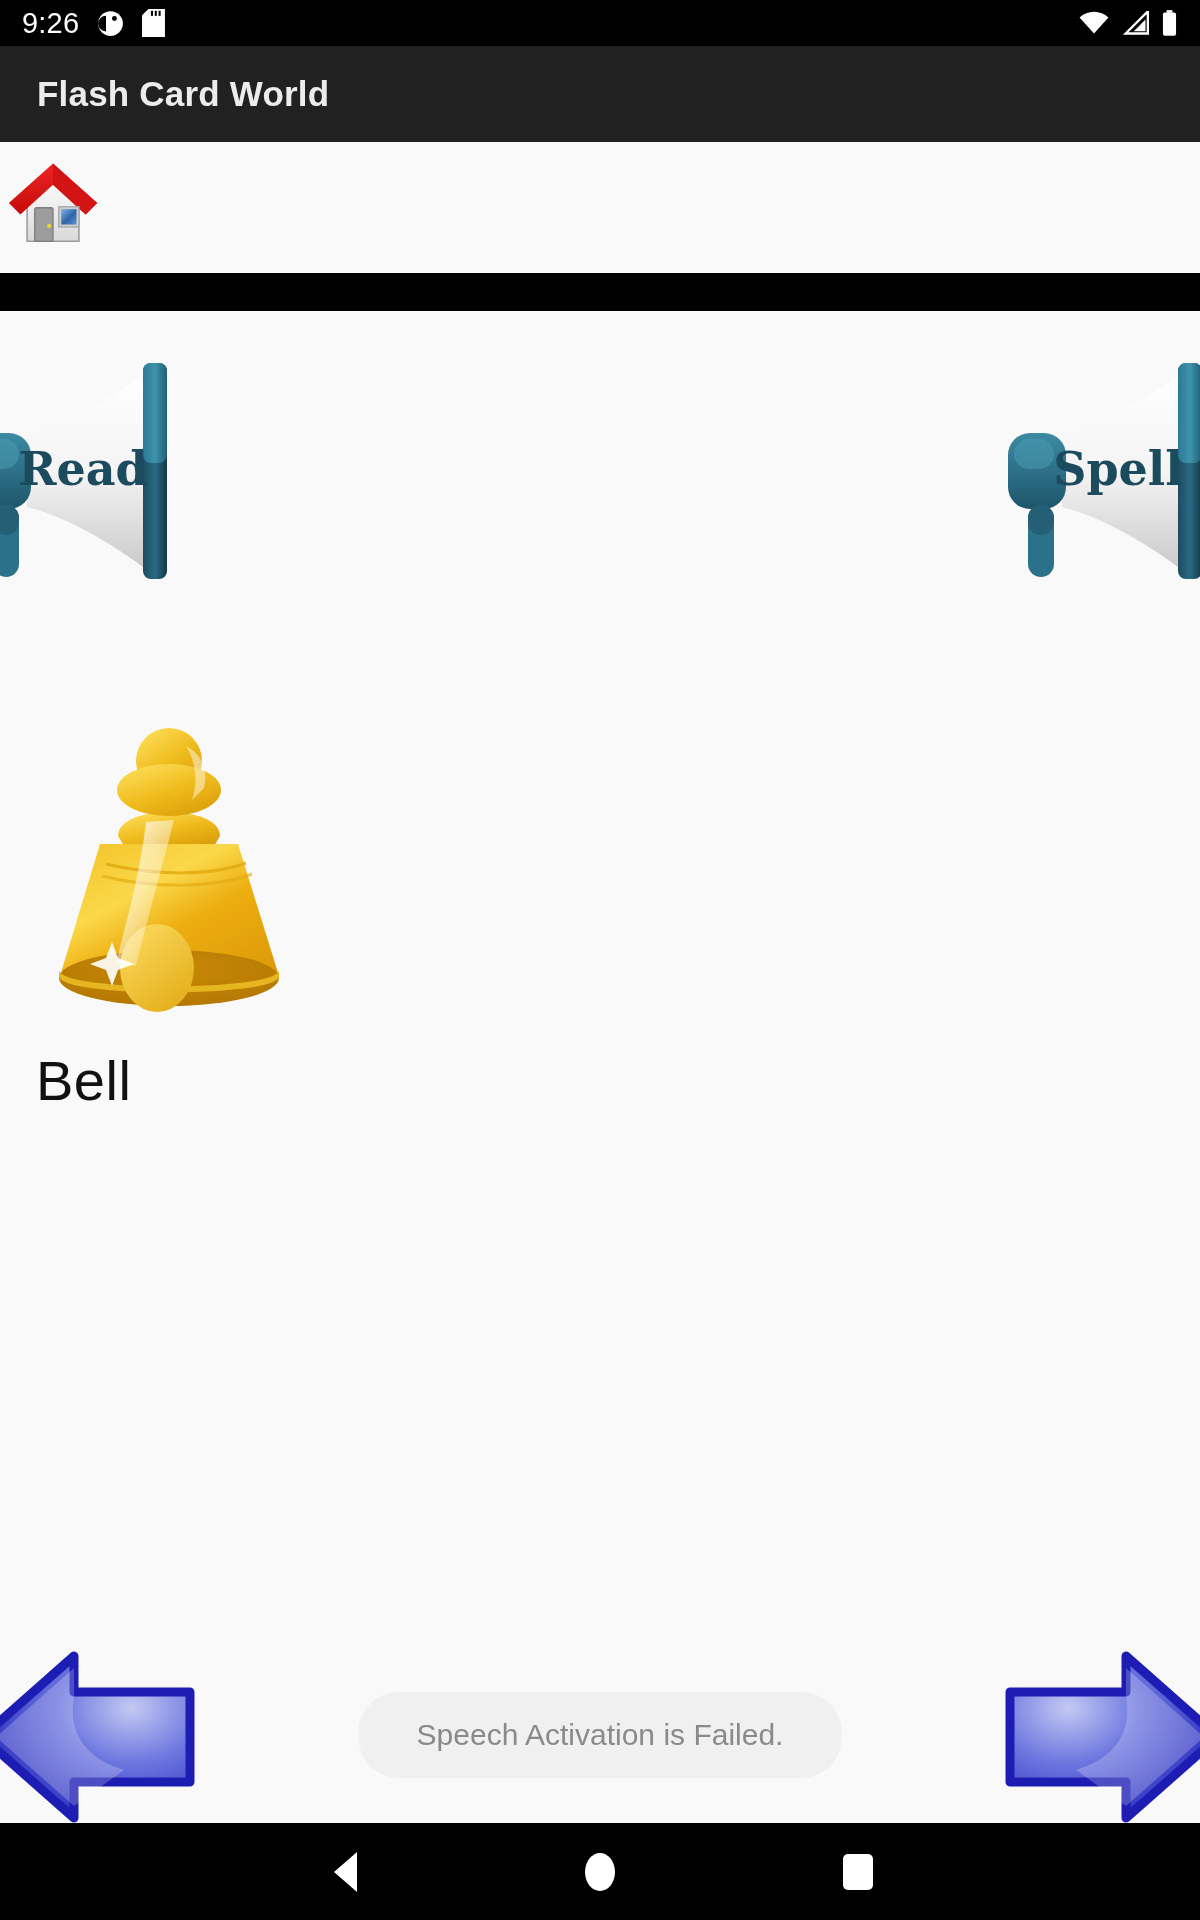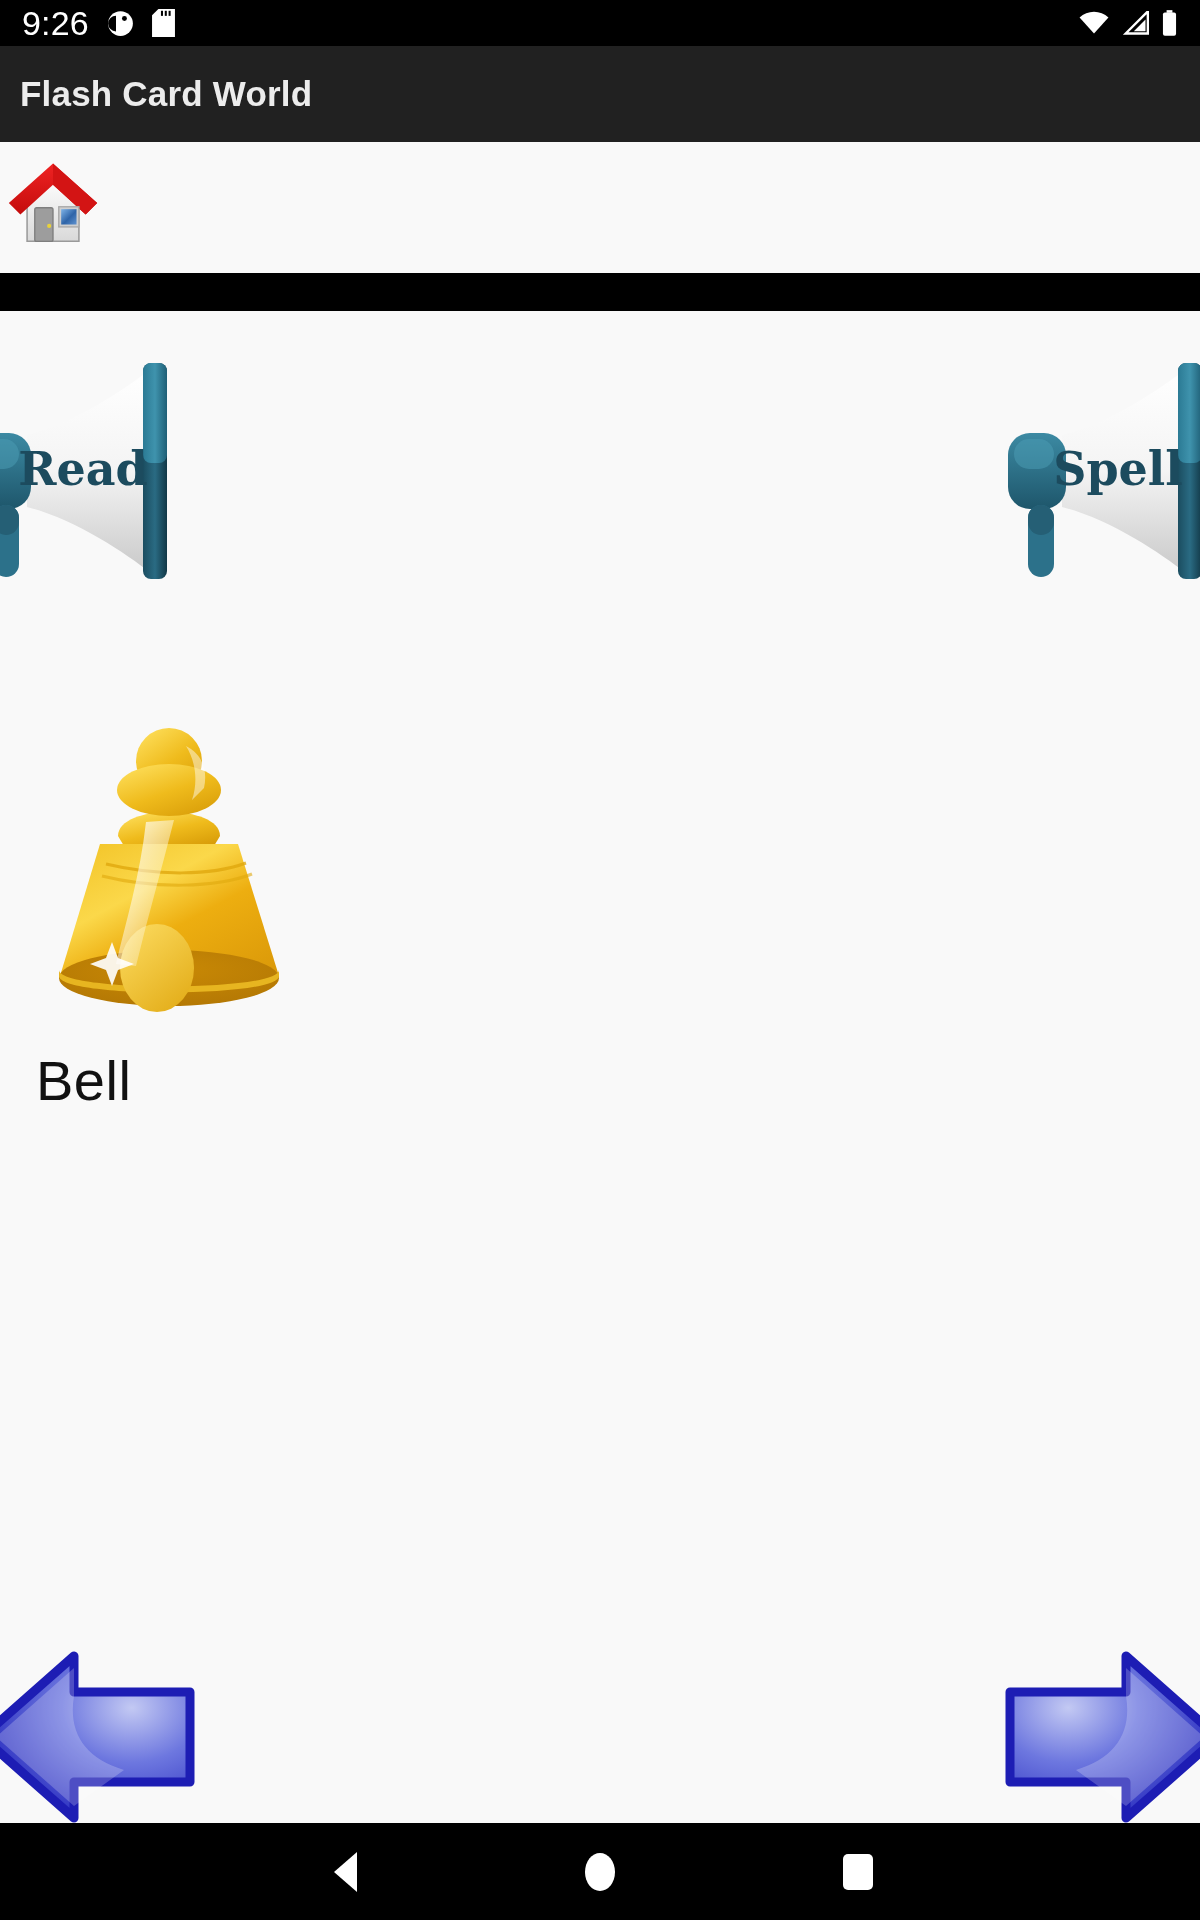--- a/index.html
+++ b/index.html
@@ -33,21 +33,21 @@
     box-sizing: border-box;
   }
   .status-left {
     display: flex;
     align-items: center;
     gap: 18px;
     flex: 1;
   }
   .status-clock {
     color: #ffffff;
-    font-size: 34px;
+    font-size: 29px;
     letter-spacing: 0.2px;
     line-height: 1;
   }
   .status-right {
     display: flex;
     align-items: center;
     gap: 12px;
   }
   .sysicon { display: block; }
 
@@ -57,21 +57,21 @@
     left: 0; top: 46px;
     width: 1200px; height: 96px;
     background: #212121;
     display: flex;
     align-items: center;
   }
   .app-title {
     color: #ececec;
     font-size: 35px;
     font-weight: bold;
-    padding-left: 20px;
+    padding-left: 37px;
     letter-spacing: 0.2px;
   }
 
   
   .home-strip {
     position: absolute;
     left: 0; top: 142px;
     width: 1200px; height: 131px;
     background: #f9f9f9;
   }
@@ -419,20 +419,21 @@
             <stop offset="0" stop-color="#c3c9f3"></stop>
             <stop offset="0.45" stop-color="#6d77df"></stop>
             <stop offset="1" stop-color="#2b2fc0"></stop>
           </radialGradient>
         </defs>
         <path d="M224 87 L132 6 L132 42 L16 42 L16 132 L132 132 L132 168 Z" fill="url(#nextG)" stroke="#1d1db4" stroke-width="9" stroke-linejoin="round"></path>
         <path d="M210 87 L132 18 L132 46 C138 82 122 108 82 120 L132 156 Z" fill="#ffffff" opacity="0.22"></path>
       </svg>
     </div>
 
+    <div class="toast">Speech Activation is Failed.</div>
   </div>
 
   <div class="nav-bar">
     <div class="nav-btn back">
       <span class="glyph-back"></span>
     </div>
     <div class="nav-btn home">
       <span class="glyph-home"></span>
     </div>
     <div class="nav-btn recent">

